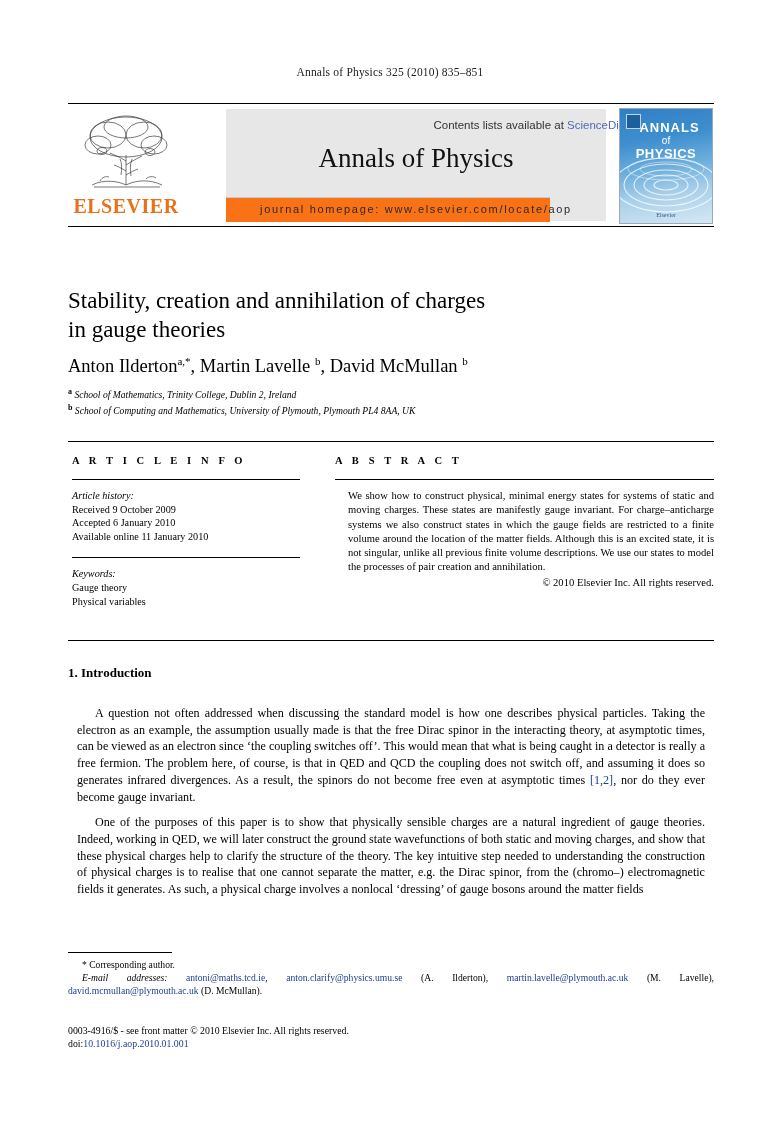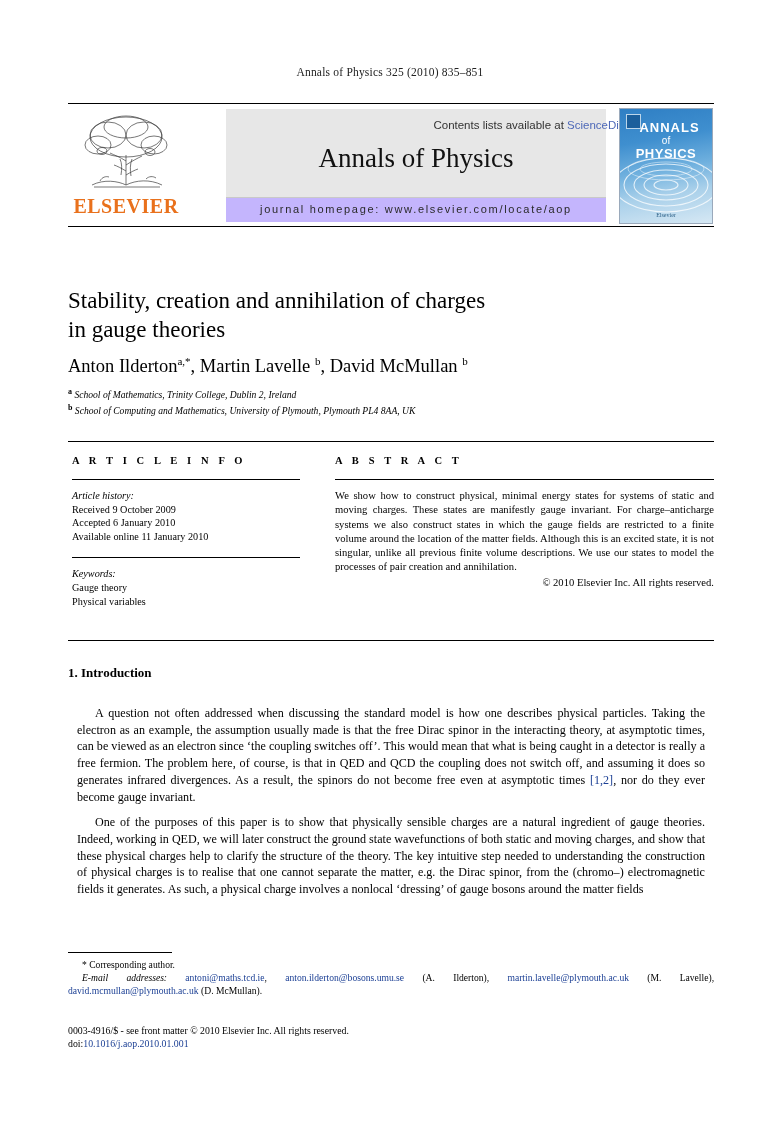--- a/index.html
+++ b/index.html
@@ -102,23 +102,23 @@
     left: 0; top: 34px;
     width: 380px;
     text-align: center;
     font-family: "Liberation Serif", serif;
     font-size: 27px;
     color: #111;
   }
   .homepage-bar {
     position: absolute;
     left: 0; top: 88px;
-    width: 380px;
+    width: 324px;
     height: 24px;
-    background: #c4b5fd;
+    background: #f97316;
     border-top: 1px solid #c9c9c9;
   }
   .homepage-text {
     position: absolute;
     left: 0; top: 5px;
     width: 380px;
     text-align: center;
     font-family: "Liberation Sans", sans-serif;
     font-size: 11px;
     color: #2a2a2a;
@@ -246,20 +246,21 @@
     background: #000;
     margin: 14px 0 9px 0;
   }
   .abstract-body {
     margin-top: 9px;
     font-family: "Liberation Serif", serif;
     font-size: 10.6px;
     line-height: 14.3px;
     text-align: justify;
     color: #000;
+    margin-left: 13px;
   }
   .abstract-copy {
     margin-top: 2px;
     text-align: right;
     font-family: "Liberation Serif", serif;
     font-size: 10.6px;
     color: #000;
   }
 
   
@@ -437,21 +438,21 @@
     <p><span>A question not often addressed when discussing the standard model is how one describes physical particles. Taking the electron as an example, the assumption usually made is that the free Dirac spinor in the interacting theory, at asymptotic times, can be viewed as an electron since ‘the coupling switches off’. This would mean that what is being caught in a detector is really a free fermion. The problem here, of course, is that in QED and QCD the coupling does not switch off, and assuming it does so generates infrared divergences. As a result, the spinors do not become free even at asymptotic times </span><span class="lnk">[1,2]</span><span>, nor do they ever become gauge invariant.</span></p>
     <p>One of the purposes of this paper is to show that physically sensible charges are a natural ingredient of gauge theories. Indeed, working in QED, we will later construct the ground state wavefunctions of both static and moving charges, and show that these physical charges help to clarify the structure of the theory. The key intuitive step needed to understanding the construction of physical charges is to realise that one cannot separate the matter, e.g. the Dirac spinor, from the (chromo–) electromagnetic fields it generates. As such, a physical charge involves a nonlocal ‘dressing’ of gauge bosons around the matter fields</p>
   </div>
 
   <div class="foot-rule"></div>
   <div class="footnote">
     <span class="indent">* Corresponding author.</span>
     <span class="indent">
       <span class="ital">E-mail addresses:</span>
       <span class="mail">antoni@maths.tcd.ie</span>,
-      <span class="mail">anton.ilderton@bosons.umu.se</span>
+      <span class="mail">anton.clarify@physics.umu.se</span>
       <span>(A. Ilderton)</span>,
       <span class="mail">martin.lavelle@plymouth.ac.uk</span>
       <span>(M. Lavelle)</span>,
       <span class="mail">david.mcmullan@plymouth.ac.uk</span>
       <span>(D. McMullan)</span>.
     </span>
   </div>
 
   <div class="bottom-block">
     <div>0003-4916/$ - see front matter © 2010 Elsevier Inc. All rights reserved.</div>

